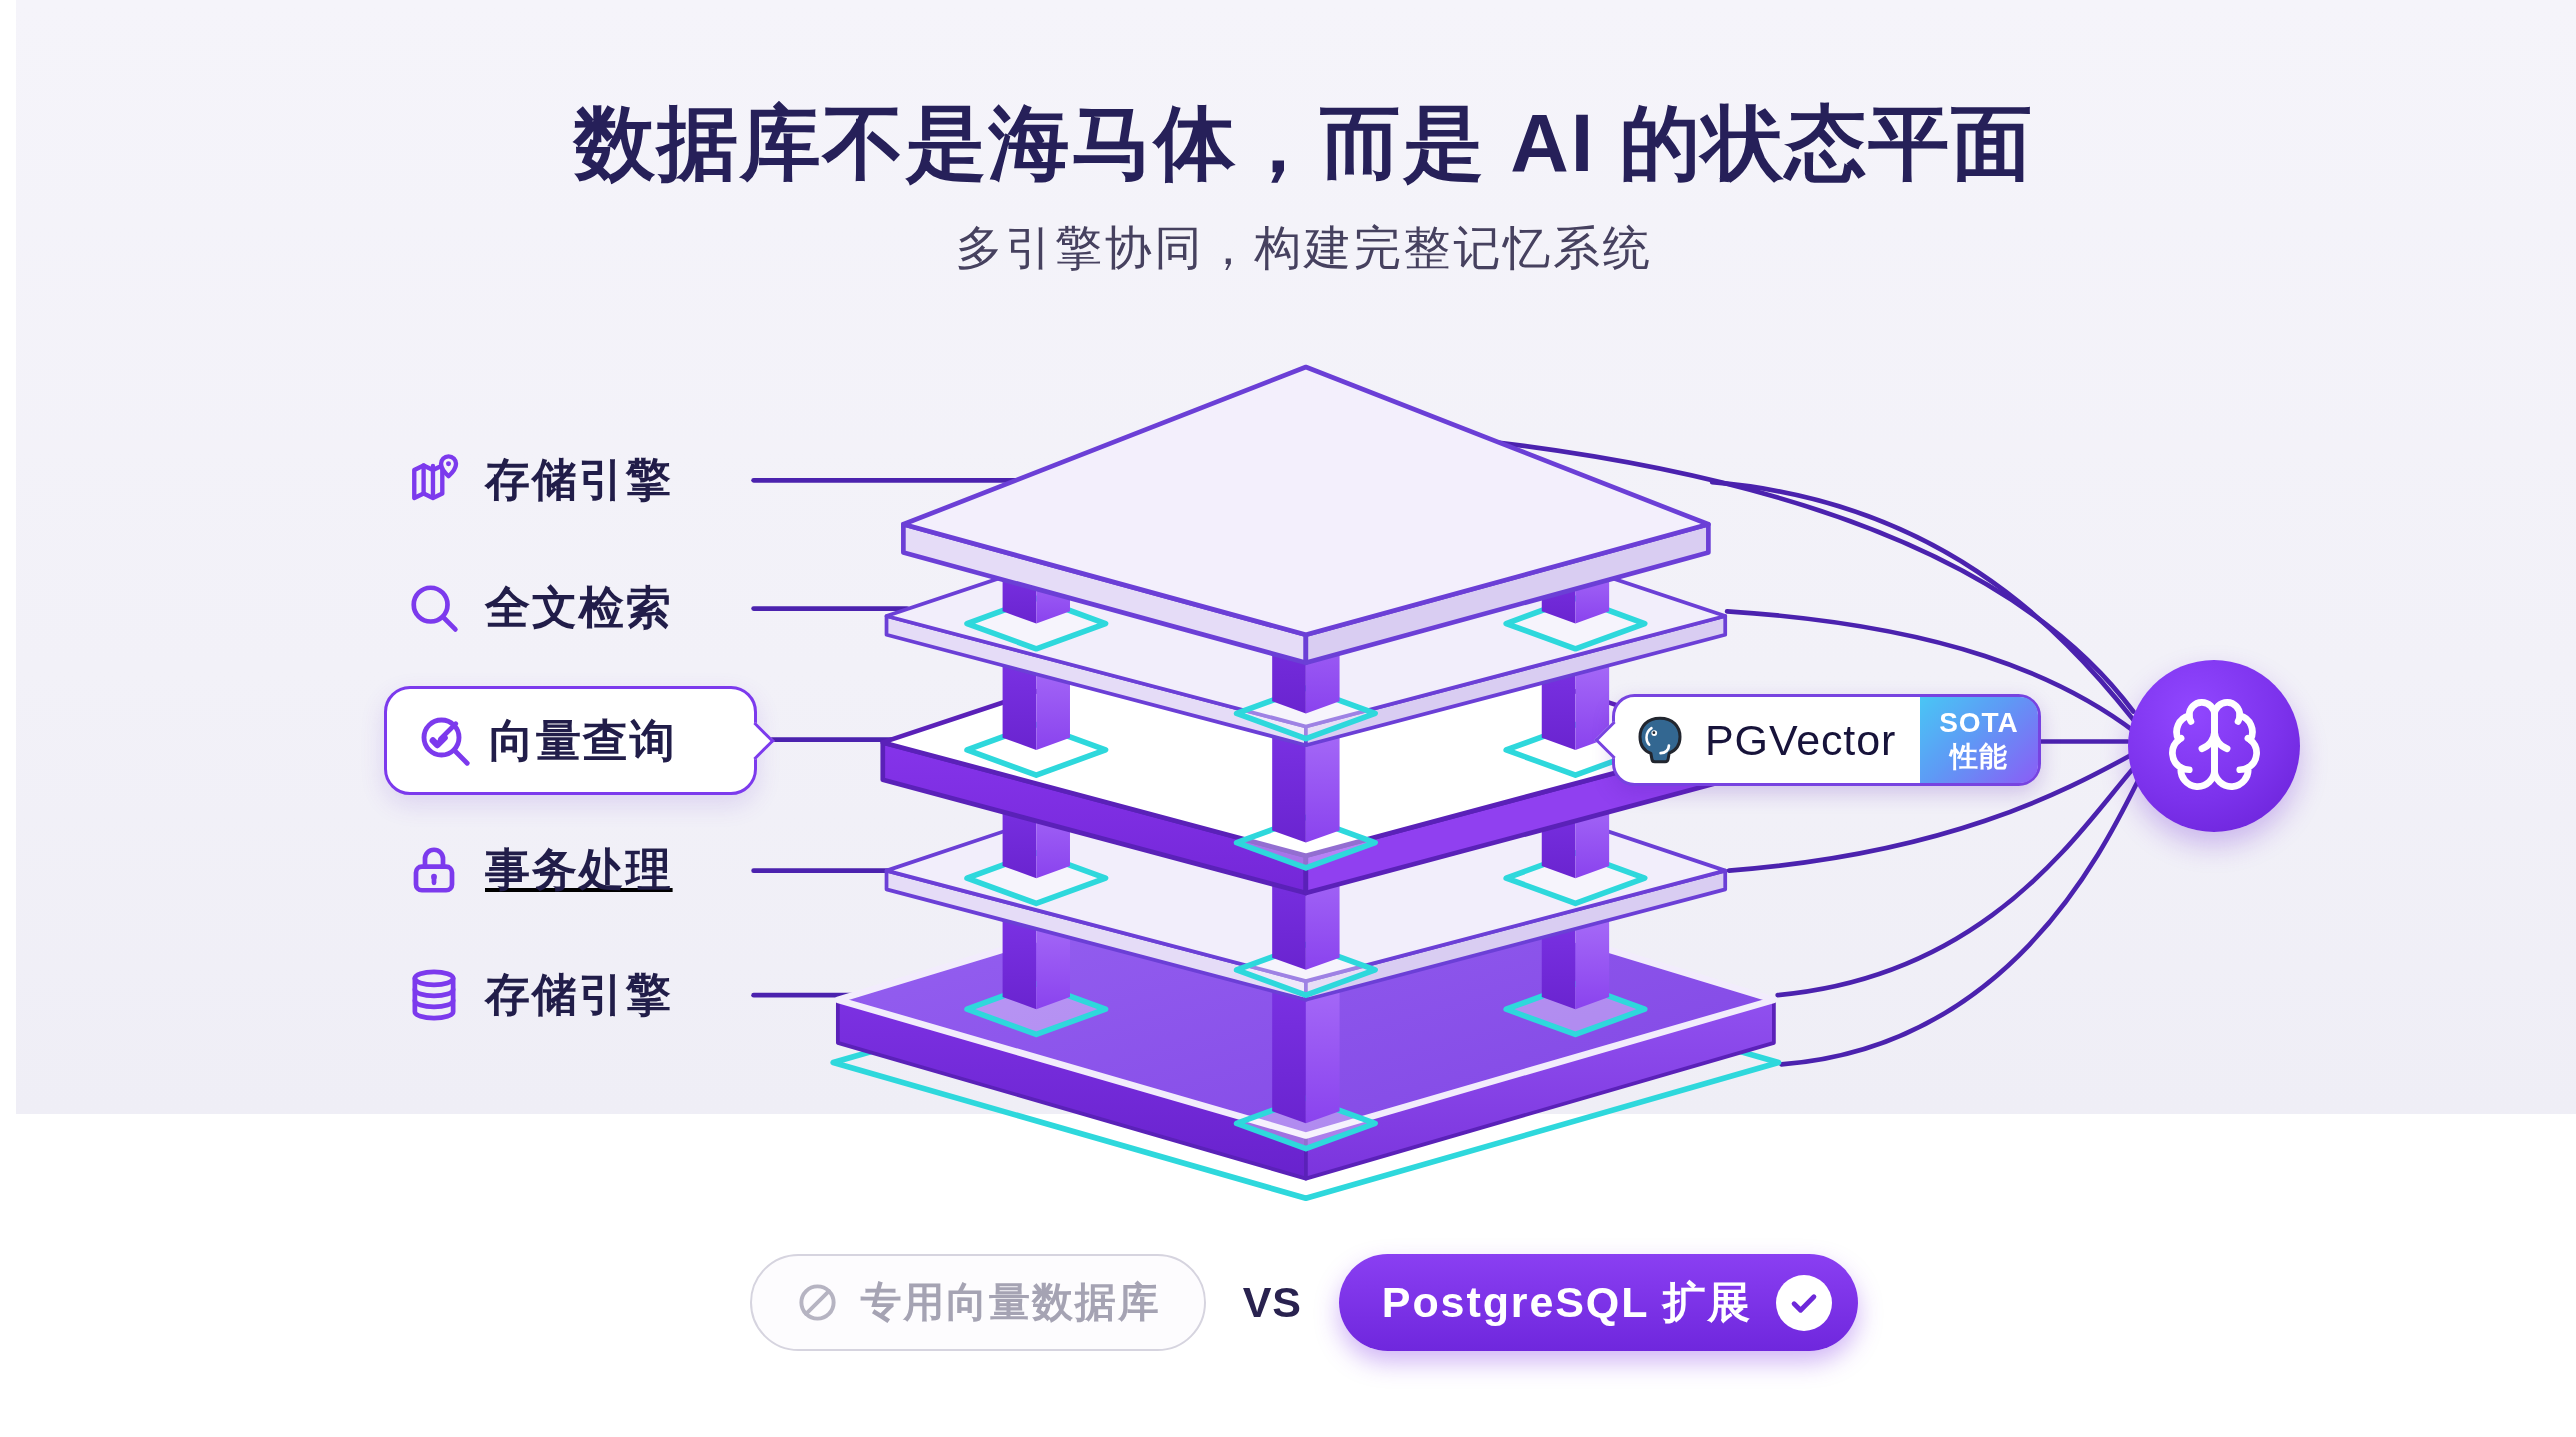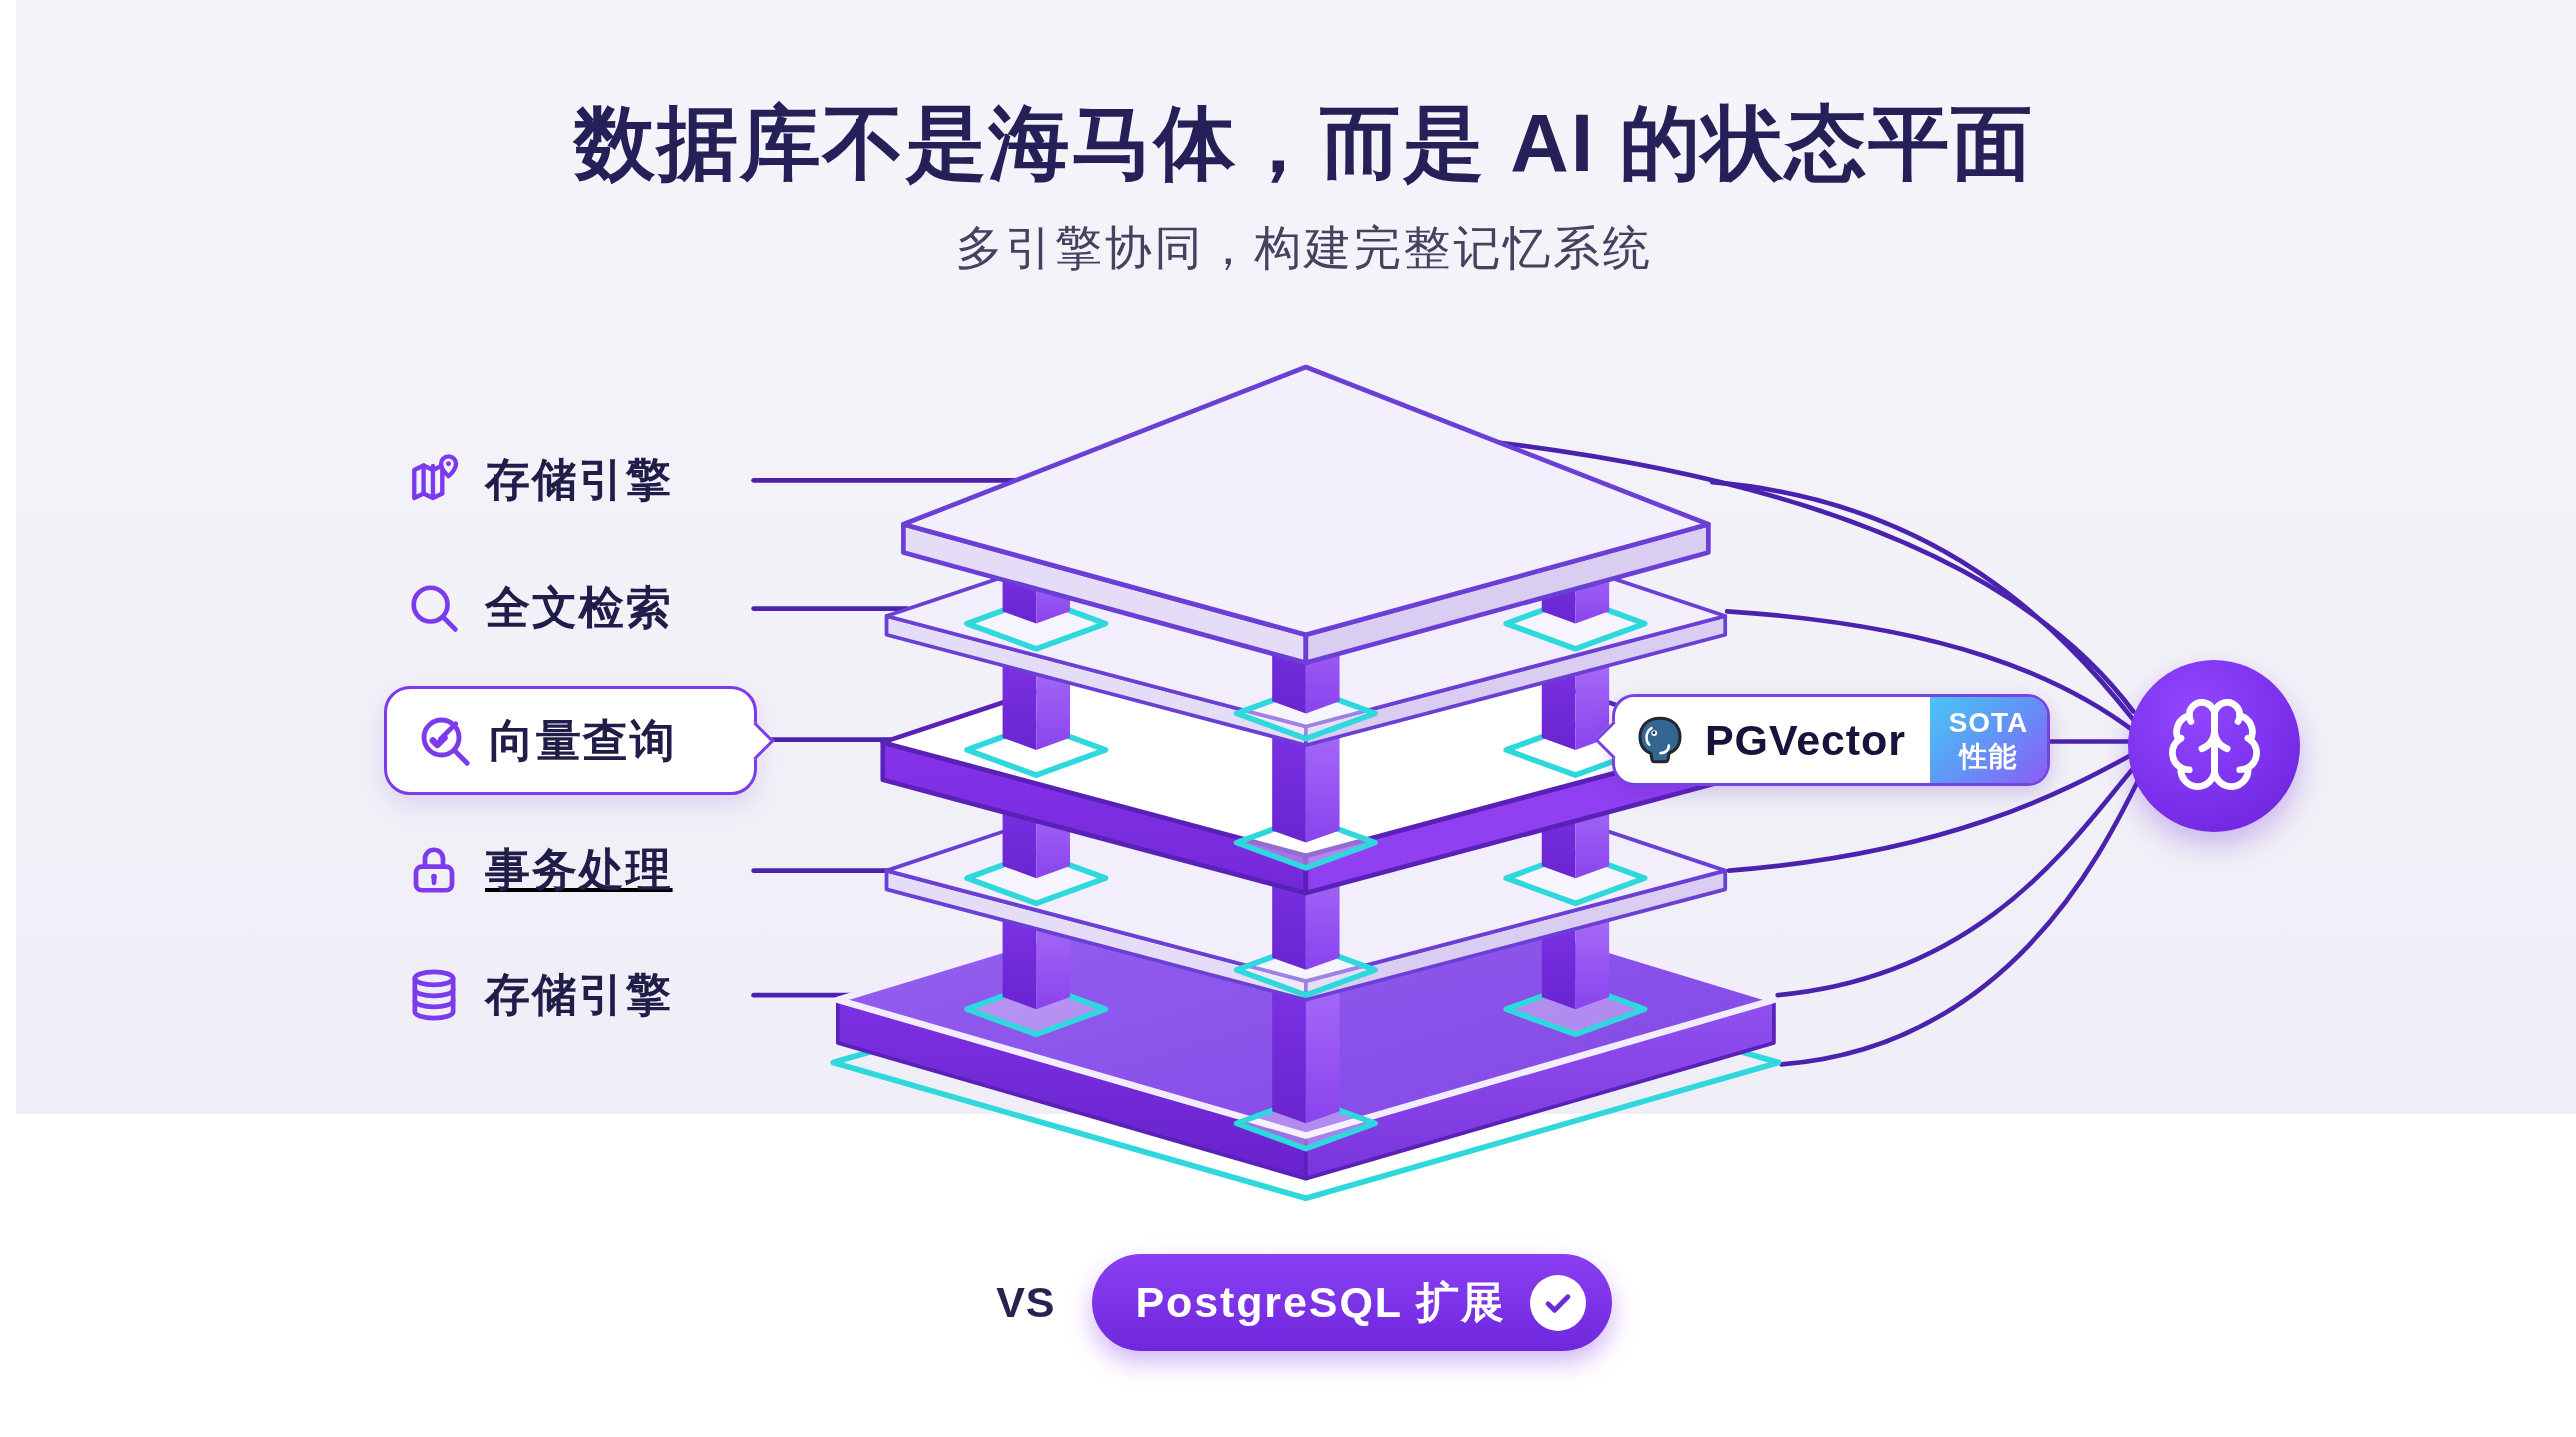--- a/index.html
+++ b/index.html
@@ -36,21 +36,21 @@
 
   
   .badge{position:absolute;left:1596px;top:694px;height:92px;display:flex;align-items:stretch;
          border:3.7px solid #7743e0;border-radius:22.5px;background:#ffffff;
          box-shadow:0 7.5px 20.6px rgba(90,33,184,.22);box-sizing:border-box;}
   .badge .pointer{position:absolute;left:-15px;top:50%;width:24px;height:24px;background:#ffffff;
          border-left:3.7px solid #7743e0;border-bottom:3.7px solid #7743e0;
          transform:translateY(-50%) rotate(45deg);}
   .badge .b-white{display:flex;align-items:center;gap:15px;padding:0 24px 0 15px;}
   .badge .b-logo{width:60px;height:60px;display:flex;}
-  .badge .b-name{font-size:43px;font-weight:700;color:#17133a;letter-spacing:0.9px;}
+  .badge .b-name{font-size:43px;font-weight:400;color:#17133a;letter-spacing:0.9px;}
   .badge .b-chip{display:flex;flex-direction:column;justify-content:center;align-items:center;
          padding:0 19px;border-radius:0 18px 18px 0;
          background:linear-gradient(135deg,#49c6f5 0%,#5e9af5 45%,#8b5cf6 100%);
          color:#ffffff;font-weight:700;font-size:28px;line-height:1.2;letter-spacing:0.9px;}
 
   
   .brain{position:absolute;left:2112px;top:660px;width:172px;height:172px;border-radius:50%;
          background:radial-gradient(circle at 38% 30%,#9147ff 0%,#7c32ec 55%,#671fd4 100%);
          box-shadow:0 13px 28px rgba(103,31,212,.28);
          display:flex;align-items:center;justify-content:center;}
@@ -309,20 +309,31 @@
         <path d="M6.003 5.125A3 3 0 0 0 6.401 6.5"></path>
         <path d="M3.477 10.896a4 4 0 0 1 .585-.396"></path>
         <path d="M19.938 10.5a4 4 0 0 1 .585.396"></path>
         <path d="M6 18a4 4 0 0 1-1.967-.516"></path>
         <path d="M19.967 17.484A4 4 0 0 1 18 18"></path>
       </svg>
     </span>
   </div>
 
   <div class="compare">
+    <div class="pill pill-neg">
+      <span class="p-icon">
+        <svg viewBox="0 0 24 24">
+            <g class="icon-stroke">
+          <circle cx="12" cy="12" r="8.6"></circle>
+              <path d="M18.1 5.9 5.9 18.1"></path>
+        </g>
+          </svg>
+      </span>
+      <span class="p-text">专用向量数据库</span>
+    </div>
     <span class="vs">VS</span>
     <div class="pill pill-pos">
       <span class="p-text">PostgreSQL 扩展</span>
       <span class="check-circle">
         <svg viewBox="0 0 24 24" fill="none" stroke="#6d28d9" stroke-width="3.4" stroke-linecap="round" stroke-linejoin="round">
           <path d="m5 12.5 4.6 4.6L19 7.6"></path>
         </svg>
       </span>
     </div>
   </div>

